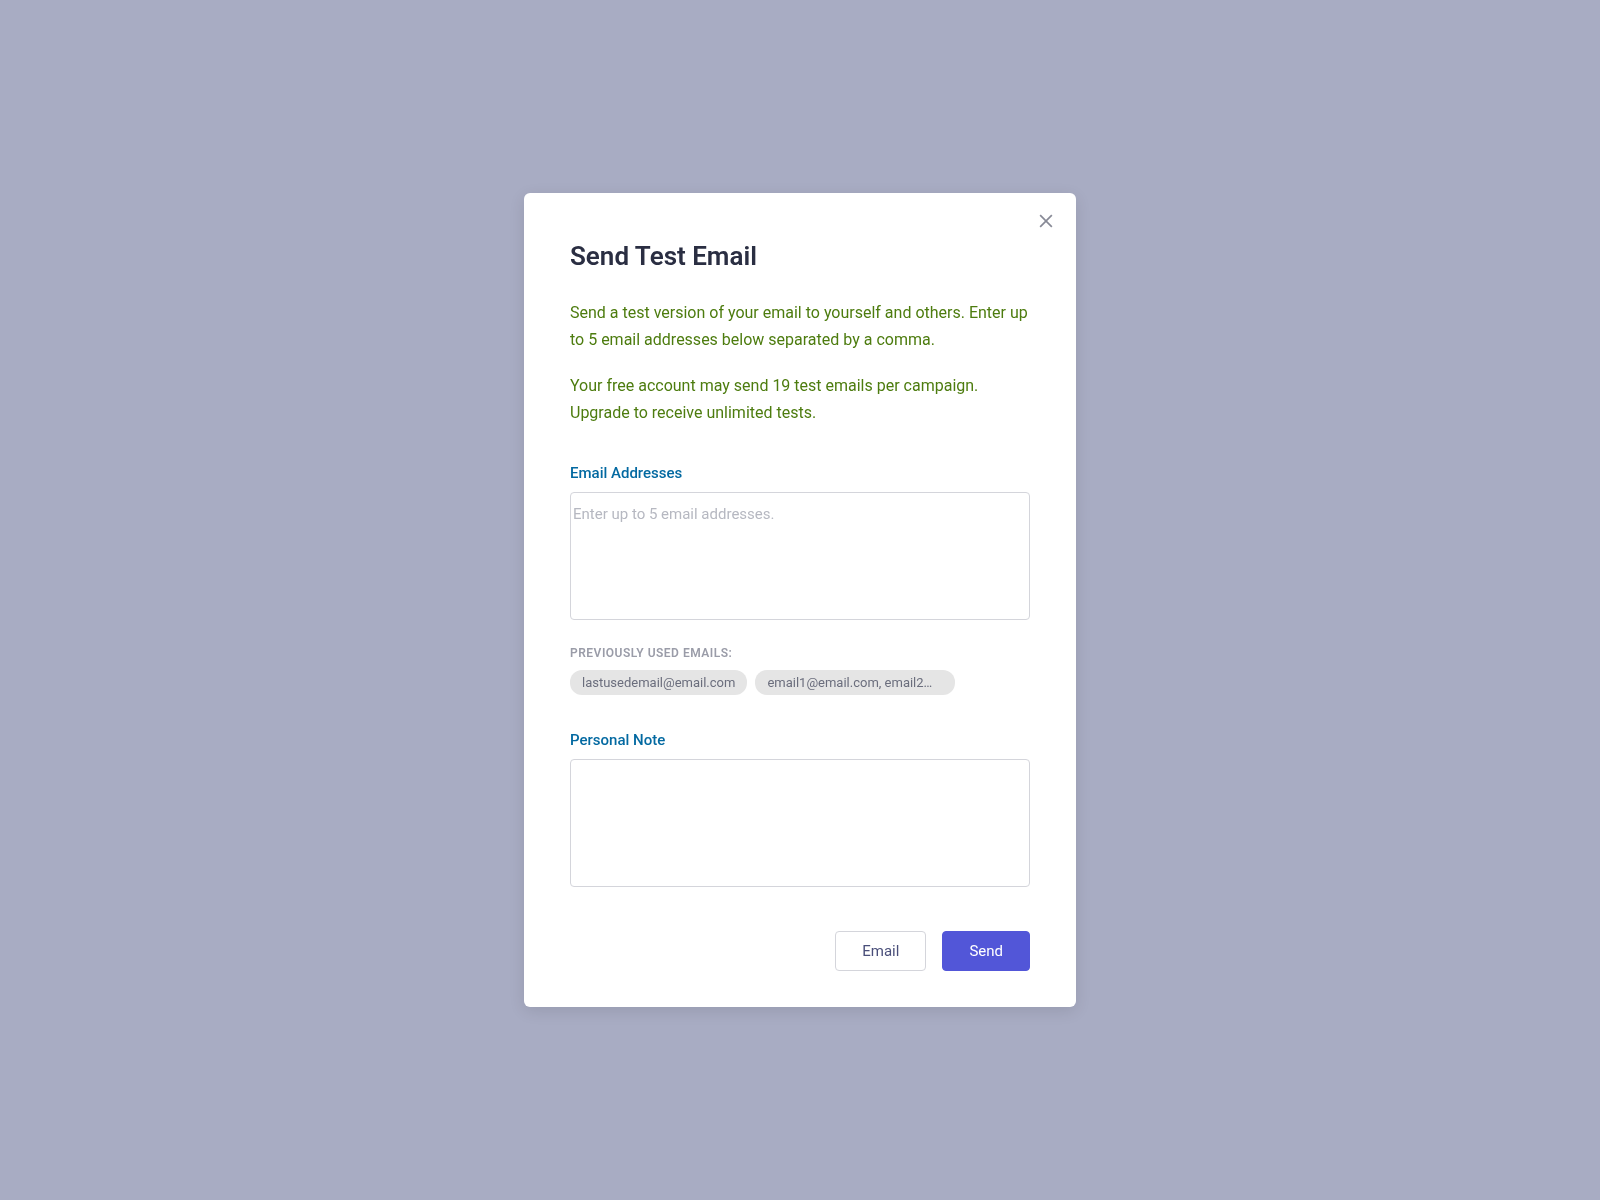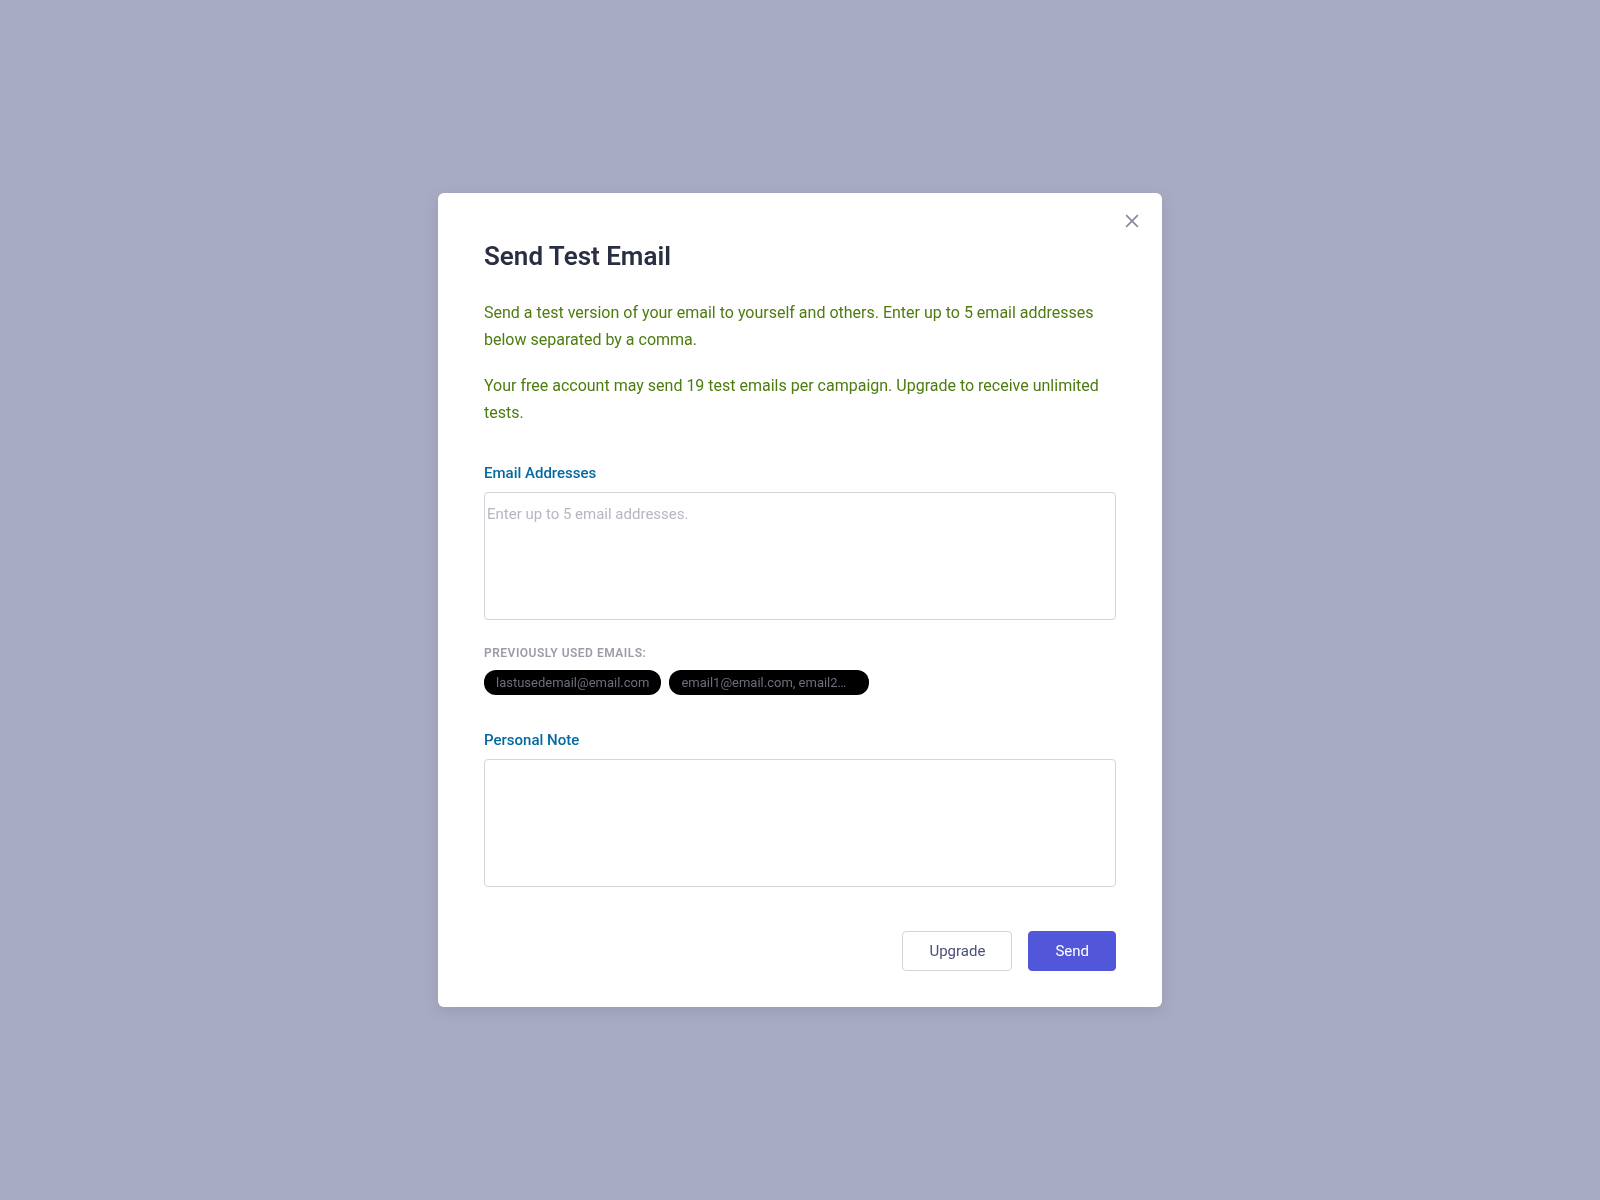--- a/index.html
+++ b/index.html
@@ -13,21 +13,21 @@
       height: 1200px;
       background-color: #a8acc3;
       font-family: -apple-system, BlinkMacSystemFont, 'Segoe UI', Roboto, sans-serif;
       display: flex;
       align-items: center;
       justify-content: center;
     }
     
     .modal {
       background-color: #ffffff;
-      width: 724px;
+      width: 552px;
       border-radius: 6px;
       box-shadow: 0 4px 16px rgba(0, 0, 0, 0.1);
       padding: 48px 46px 36px 46px;
       position: relative;
     }
     
     .close-button {
       position: absolute;
       top: 16px;
       right: 18px;
@@ -99,21 +99,21 @@
       text-transform: uppercase;
     }
     
     .email-chips {
       display: flex;
       gap: 8px;
       margin-bottom: 36px;
     }
     
     .email-chip {
-      background-color: #000000;
+      background-color: #e5e5e5;
       border-radius: 12px;
       padding: 5px 12px;
       font-size: 13px;
       color: #6b6e7d;
       cursor: pointer;
       max-width: 200px;
       overflow: hidden;
       text-overflow: ellipsis;
       white-space: nowrap;
     }
@@ -184,17 +184,17 @@
   <div class="email-chips">
     <div class="email-chip">lastusedemail@email.com</div>
     <div class="email-chip">email1@email.com, email2@em…</div>
   </div>
   
   <label class="field-label">Personal Note</label>
   
   <textarea class="note-textarea" style=""></textarea>
   
   <div class="modal-footer">
-    <button class="btn btn-cancel">Upgrade</button>
+    <button class="btn btn-cancel">Email</button>
     <button class="btn btn-send">Send</button>
   </div>
   
 </div>
 
 </body></html>

